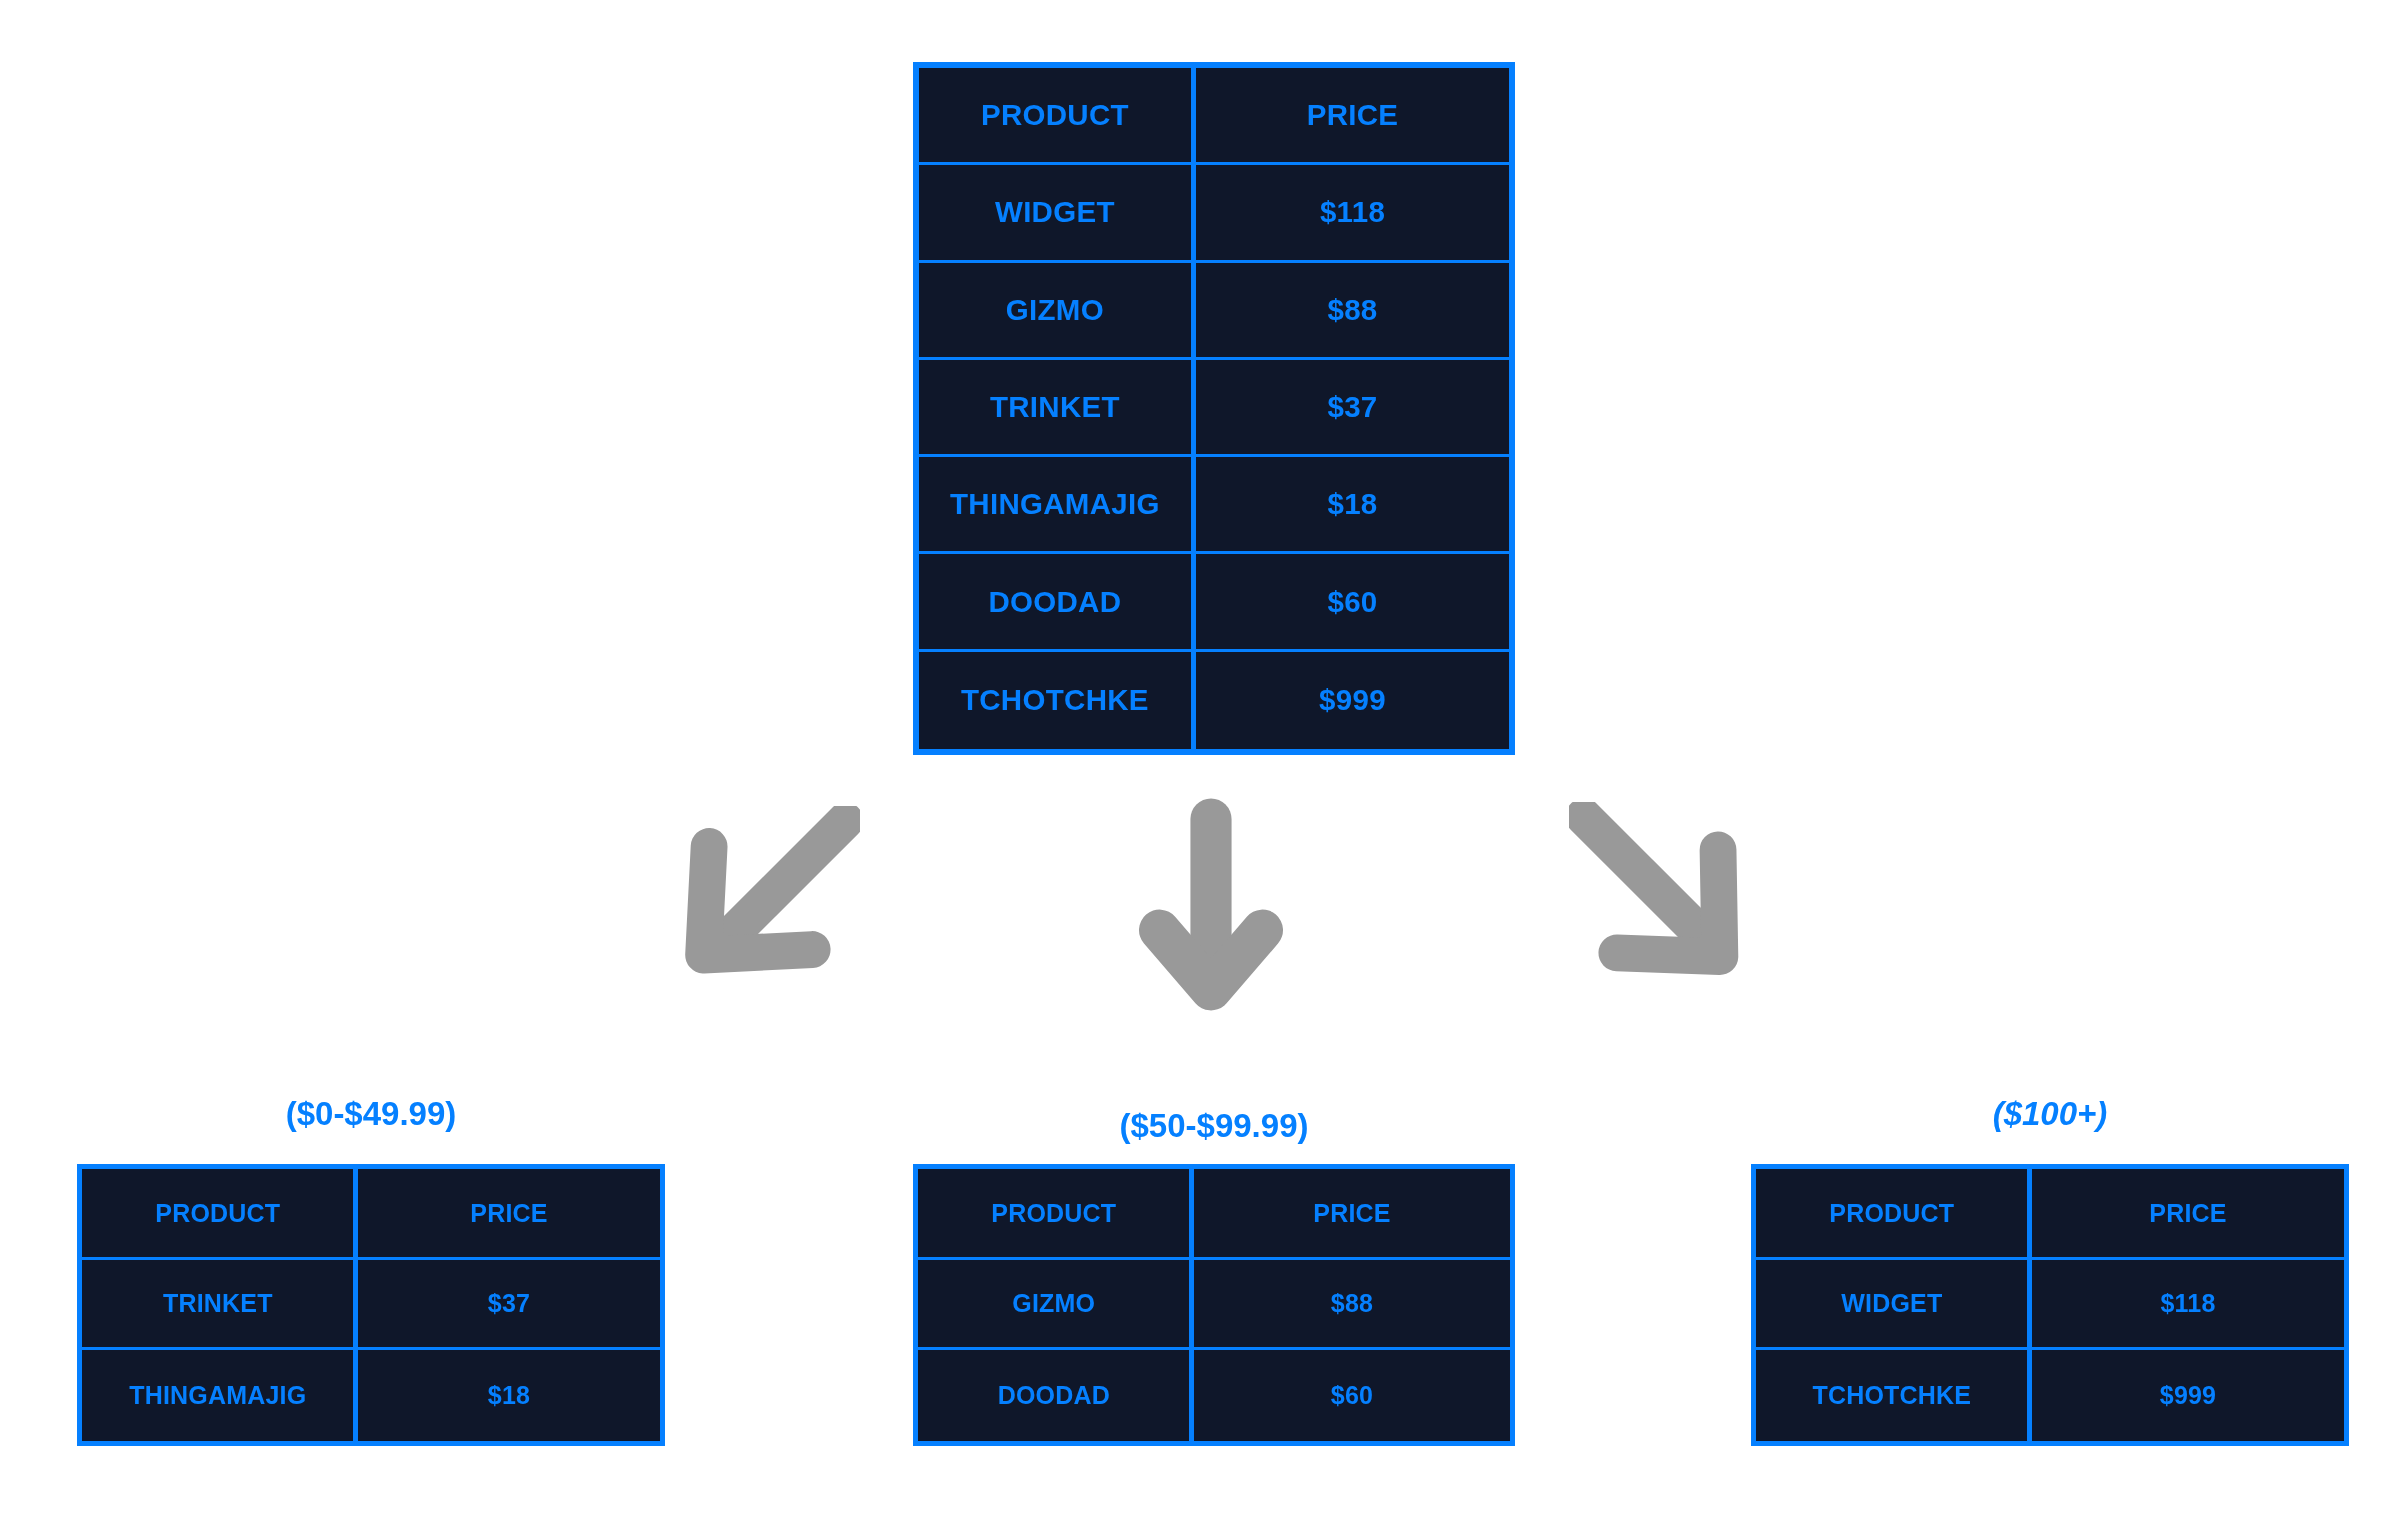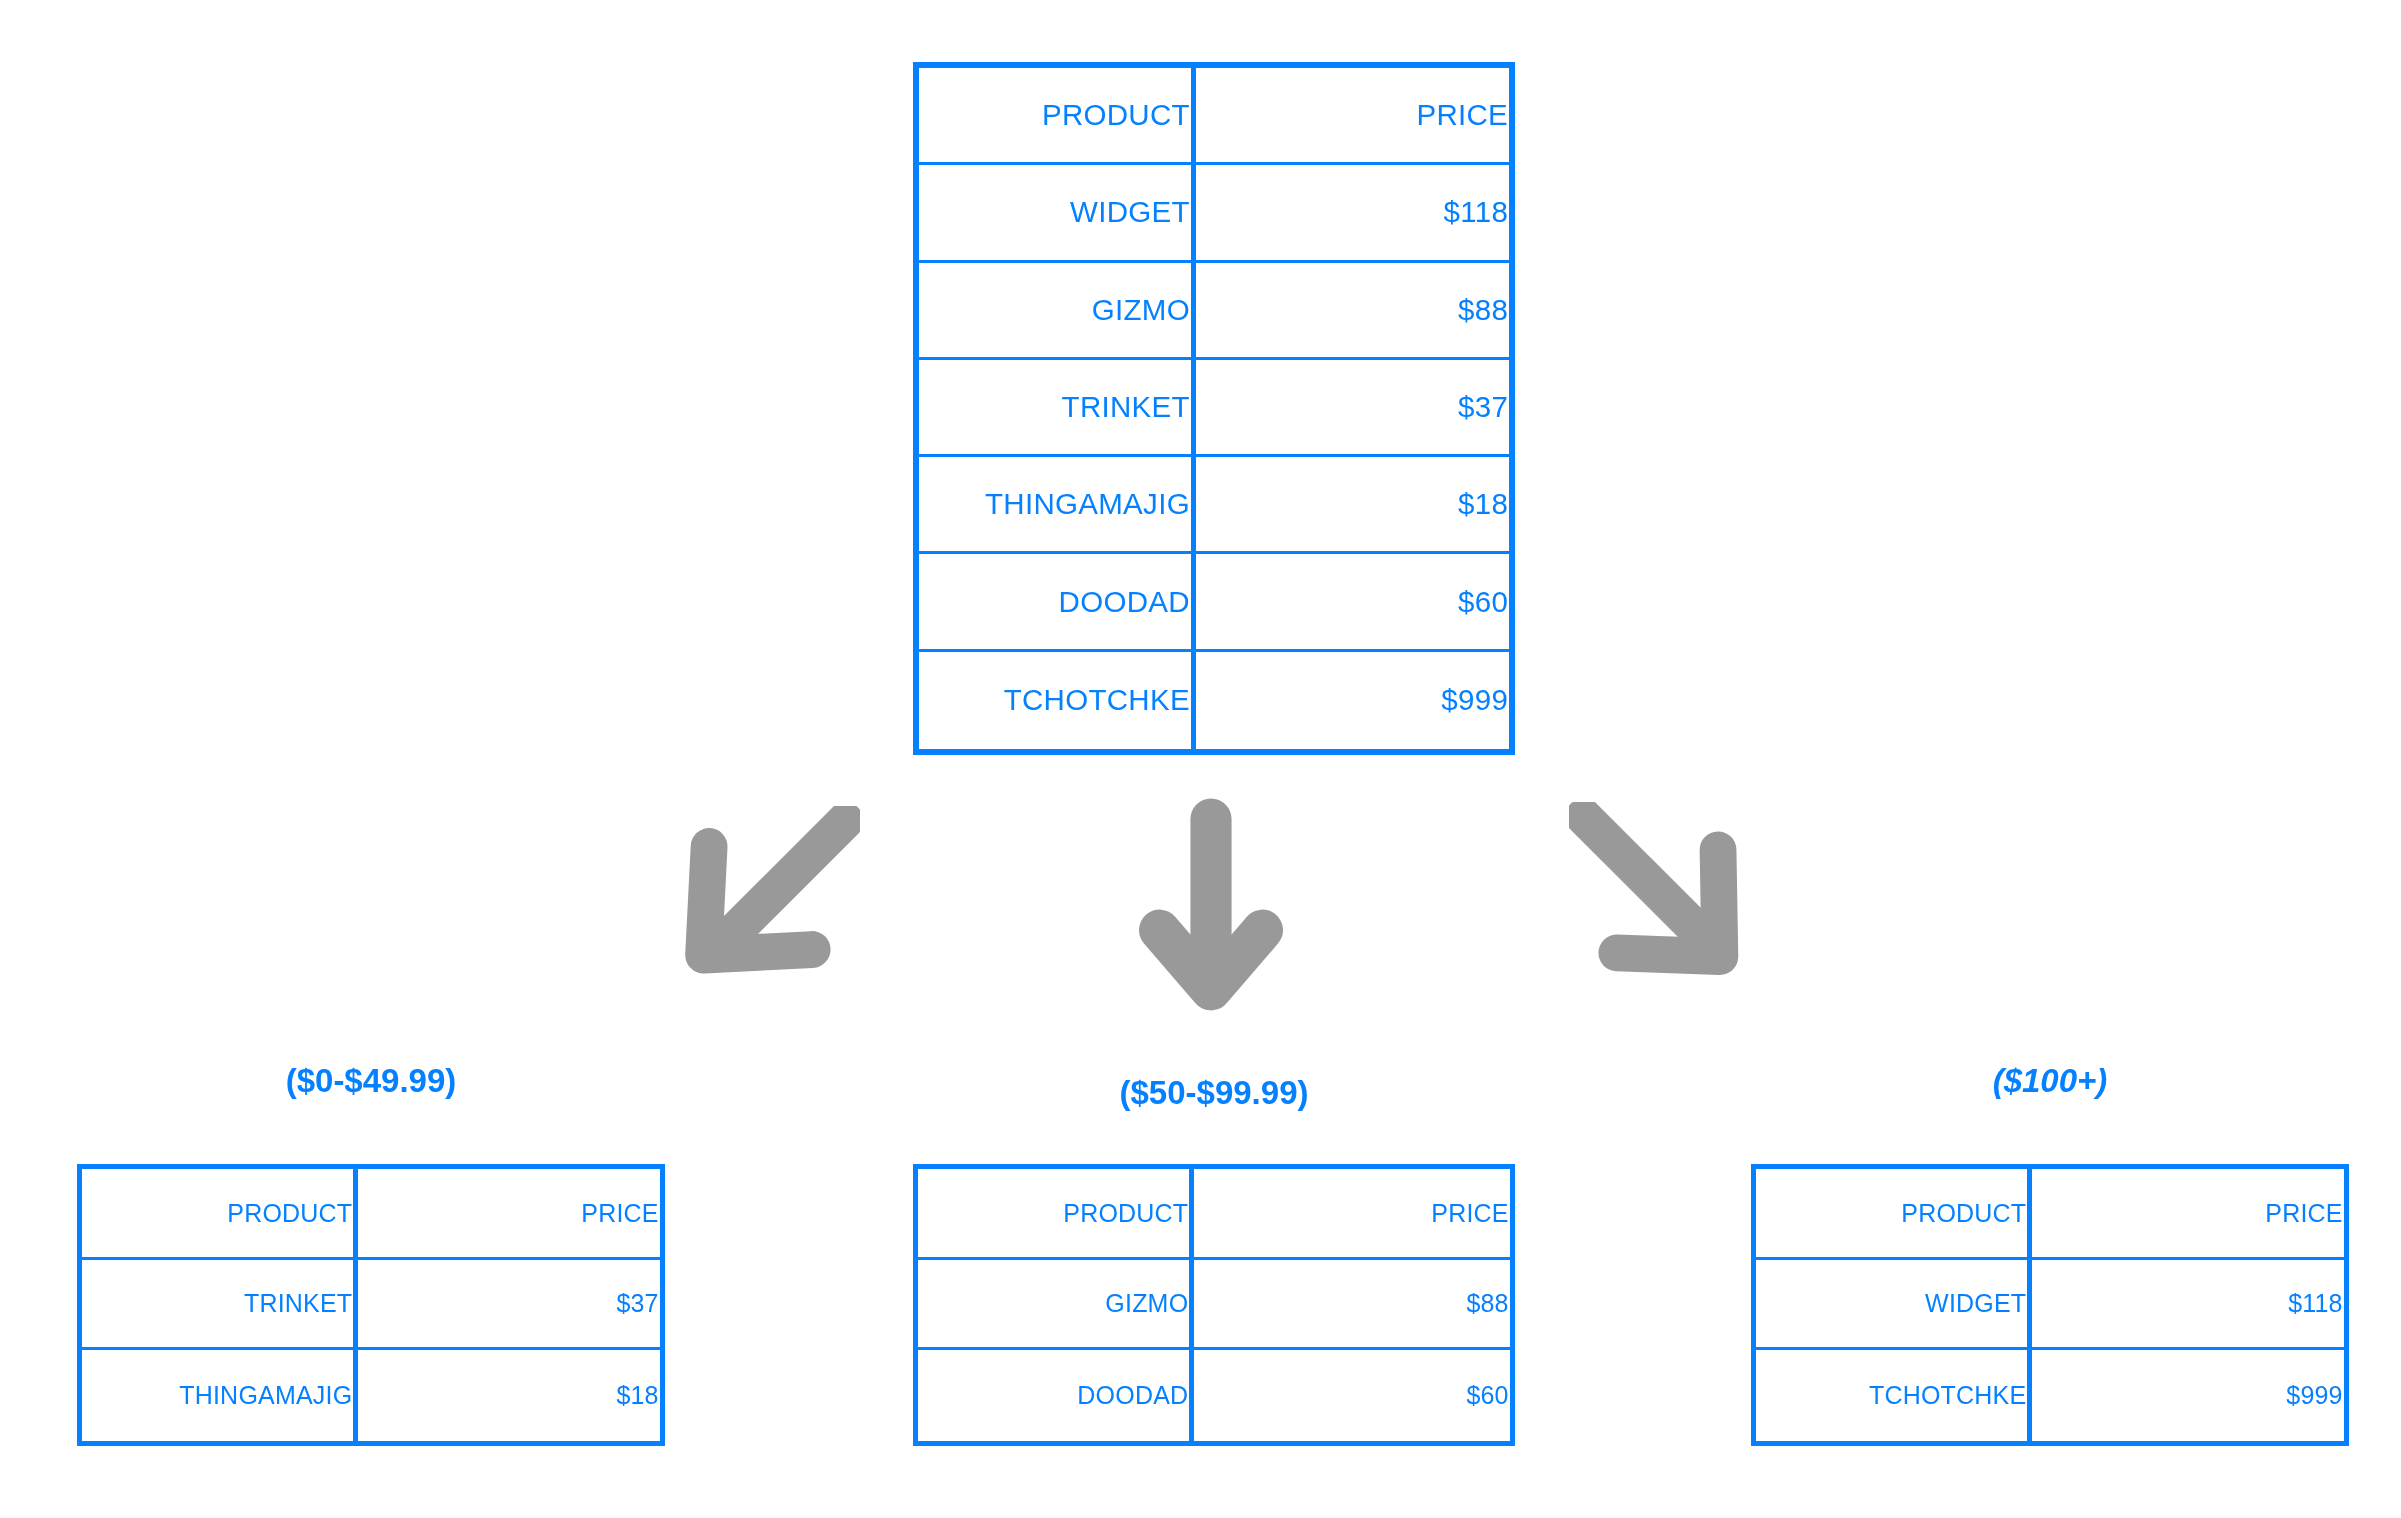--- a/index.html
+++ b/index.html
@@ -18,24 +18,24 @@
   
   .tbl {
     position: absolute;
     border-collapse: separate;
     border-spacing: 0;
     background: #0580ff;
     box-sizing: border-box;
     table-layout: fixed;
   }
   .tbl td {
-    background: #ffffff;
+    background: #0f172a;
     color: #0580ff;
-    font-weight: normal;
-    text-align: right;
+    font-weight: bold;
+    text-align: center;
     vertical-align: middle;
     box-sizing: border-box;
     white-space: nowrap;
     overflow: hidden;
   }
 
   
   #main-table {
     left: 913px;
     top: 62px;
@@ -74,21 +74,21 @@
   .result-table tr:last-child td { border-bottom: 0; }
   .result-table tr td:last-child { border-right: 0; }
 
   #result-table-0 { left: 77px; }
   #result-table-1 { left: 913px; width: 602px; }
   #result-table-2 { left: 1751px; width: 598px; }
 
   
   .group-caption {
     position: absolute;
-    top: 1062px;
+    top: 1095px;
     color: #0580ff;
     font-size: 33px;
     font-weight: bold;
     text-align: center;
     white-space: nowrap;
   }
   #caption-0 { left: 77px;  width: 588px; }
   #caption-1 { left: 913px; width: 602px; margin-top: 12px; }
   #caption-2 { left: 1751px; width: 598px; font-style: italic; }
 

